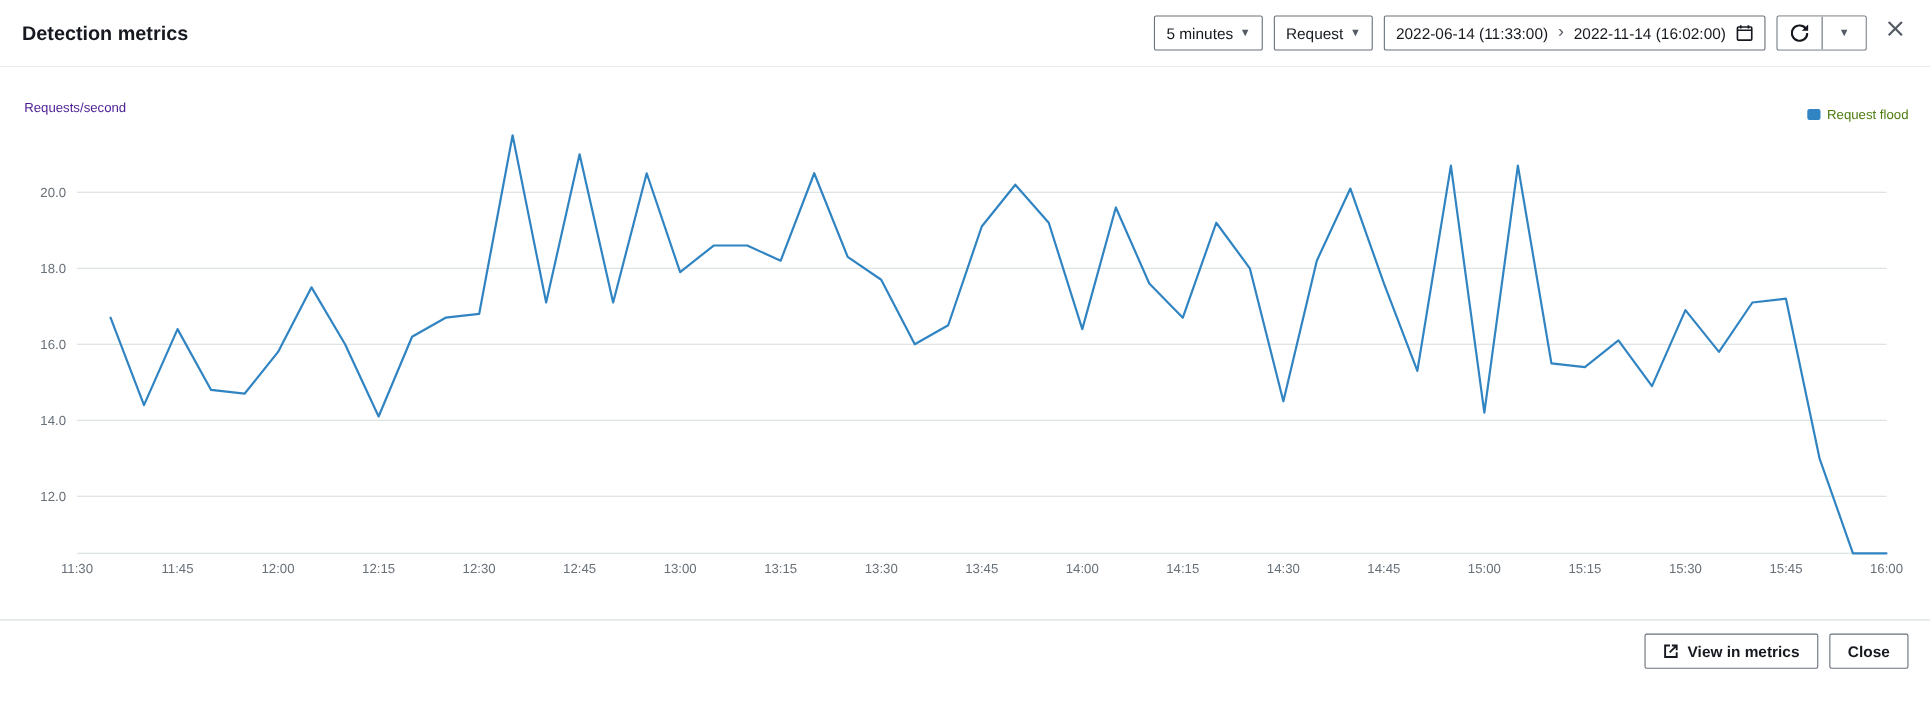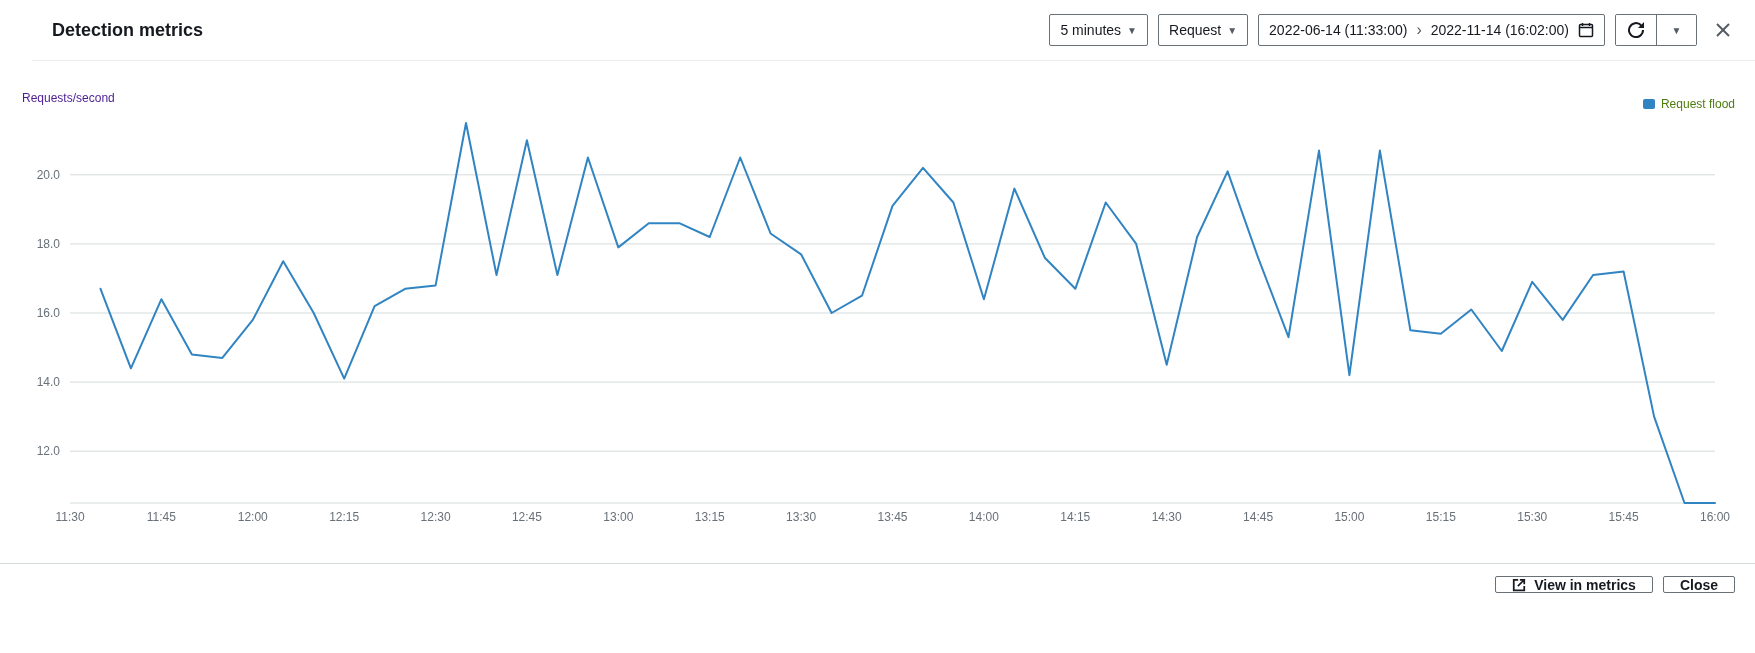--- a/index.html
+++ b/index.html
@@ -8,30 +8,29 @@
     background: #ffffff;
     color: #16191f;
     font-size: 14px;
   }
   .header {
     display: flex;
     align-items: center;
     justify-content: space-between;
     padding: 14px 20px;
     border-bottom: 1px solid #eaeded;
-    margin-left: 32px;
   }
   .title {
     font-size: 18px;
     font-weight: 700;
     color: #16191f;
   }
   .toolbar {
     display: flex;
-    align-items: center;
+    align-items: flex-start;
     gap: 10px;
   }
   .dropdown {
     display: inline-flex;
     align-items: center;
     gap: 6px;
     height: 32px;
     padding: 0 10px;
     border: 1px solid #687078;
     border-radius: 2px;
@@ -117,21 +116,21 @@
     display: flex;
     justify-content: flex-end;
     gap: 10px;
     padding: 12px 20px;
     border-top: 1px solid #d5dbdb;
   }
   .btn-outline {
     display: inline-flex;
     align-items: center;
     gap: 8px;
-    height: 17px;
+    height: 32px;
     padding: 0 16px;
     border: 1px solid #687078;
     border-radius: 2px;
     background: #fff;
     cursor: pointer;
     font-weight: 700;
     font-size: 14px;
     color: #16191f;
   }
   .axis-text { font-size: 12px; fill: #687078; }

